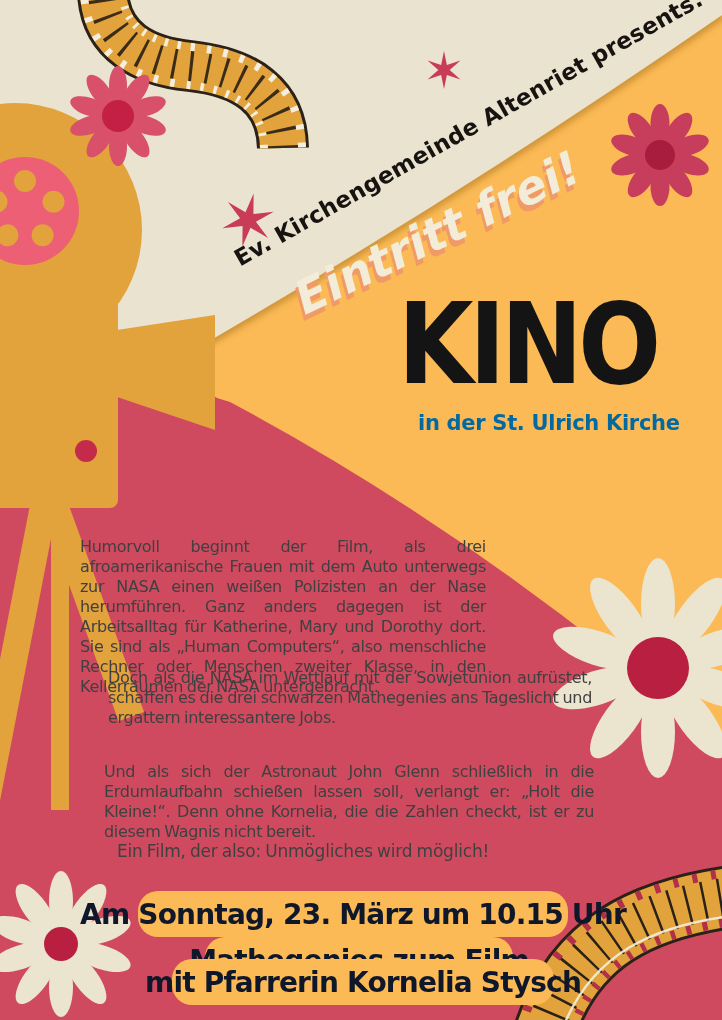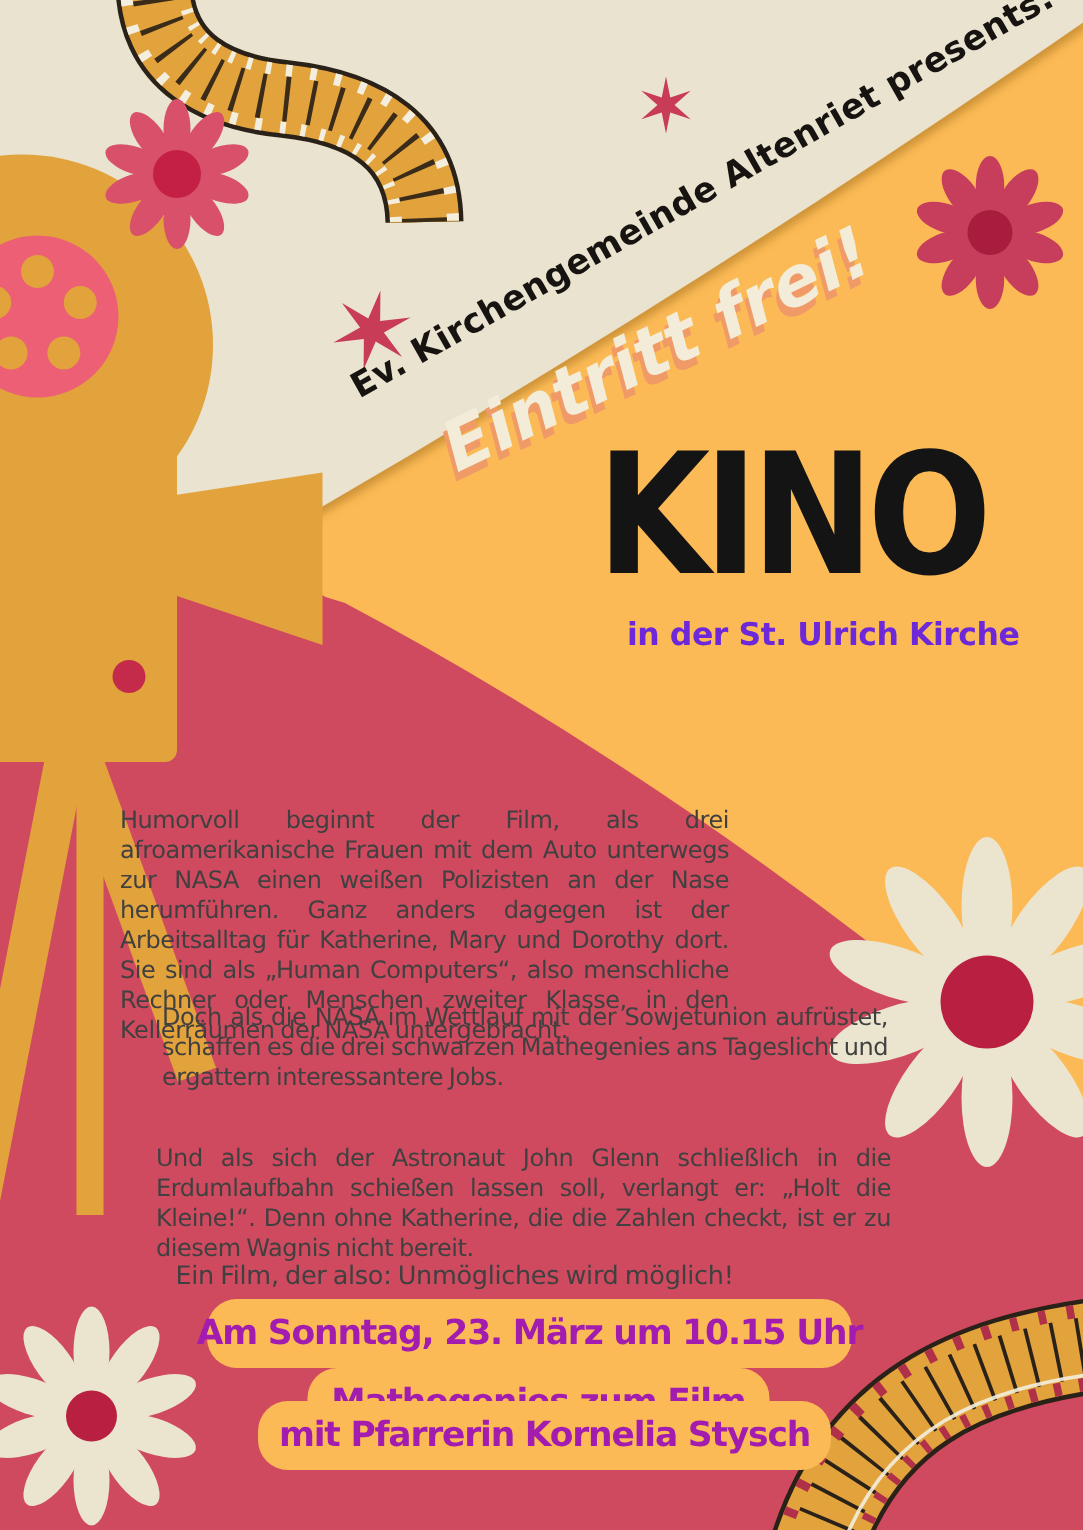--- a/index.html
+++ b/index.html
@@ -13,31 +13,31 @@
     font-size:23px;font-weight:bold;color:#171310;letter-spacing:.2px;
     transform:rotate(-29.5deg);transform-origin:0 100%;}
   .script{left:310px;top:270px;height:56px;line-height:56px;white-space:nowrap;
     font-size:46px;font-style:italic;font-weight:bold;color:#f2ecd8;
     text-shadow:-4px 5px 0 #f09a68;
     transform:rotate(-26deg);transform-origin:0 100%;}
   .kino{left:398px;top:288px;font-size:112px;line-height:1;font-weight:bold;
     color:#141414;letter-spacing:-5px;transform:scaleX(.87);transform-origin:0 0;
     white-space:nowrap;}
   .venue{left:418px;top:408px;font-size:21px;line-height:30px;font-weight:bold;
-    color:#6d28d9;letter-spacing:-.3px;}
+    color:#0369a1;letter-spacing:-.3px;}
   .body-copy{color:#404040;font-weight:normal;font-size:16px;line-height:20px;
     text-align:justify;letter-spacing:-.3px;word-spacing:-1px;}
   .p1{left:80px;top:537px;width:406px;}
   .p2{left:108px;top:668px;width:484px;}
   .p3{left:104px;top:762px;width:490px;}
   .hl{left:117px;top:841px;font-size:17px;white-space:nowrap;text-align:left;
       letter-spacing:-.2px;}
   .box{z-index:2;background:#fbba55;border-radius:20px;display:flex;
-    align-items:center;justify-content:center;color:#a21caf;font-weight:bold;
-    font-size:23px;letter-spacing:-.8px;white-space:nowrap;}
+    align-items:center;justify-content:center;color:#0f172a;font-weight:bold;
+    font-size:28px;letter-spacing:-.8px;white-space:nowrap;margin-top:25px;}
   .box1{left:138px;top:866px;width:430px;height:46px;}
   .box2{left:205px;top:912px;width:308px;height:46px;}
   .box3{left:172px;top:934px;width:382px;height:46px;}
 </style>
 </head>
 <body>
 
 <svg id="artwork" width="722" height="1020" viewBox="0 0 722 1020">
   <defs>
     <ellipse id="petalS" cx="0" cy="-30" rx="9" ry="20"></ellipse>
@@ -160,19 +160,19 @@
 <div class="txt kino">KINO</div>
 
 <div class="txt venue">
   <div>in der St. Ulrich Kirche</div>
 </div>
 
 <div class="txt body-copy p1">Humorvoll beginnt der Film, als drei afroamerikanische Frauen mit dem Auto unterwegs zur NASA einen weißen Polizisten an der Nase herumführen. Ganz anders dagegen ist der Arbeitsalltag für Katherine, Mary und Dorothy dort. Sie sind als „Human Computers“, also menschliche Rechner oder Menschen zweiter Klasse, in den Kellerräumen der NASA untergebracht.</div>
 
 <div class="txt body-copy p2">Doch als die NASA im Wettlauf mit der Sowjetunion aufrüstet, schaffen es die drei schwarzen Mathegenies ans Tageslicht und ergattern interessantere Jobs.</div>
 
-<div class="txt body-copy p3">Und als sich der Astronaut John Glenn schließlich in die Erdumlaufbahn schießen lassen soll, verlangt er: „Holt die Kleine!“. Denn ohne Katherine, die die Zahlen checkt, ist er zu diesem Wagnis nicht bereit.</div>
+<div class="txt body-copy p3">Und als sich der Astronaut John Glenn schließlich in die Erdumlaufbahn schießen lassen soll, verlangt er: „Holt die Kleine!“. Denn ohne Kornelia, die die Zahlen checkt, ist er zu diesem Wagnis nicht bereit.</div>
 
 <div class="txt body-copy hl">Ein Film, der also: Unmögliches wird möglich!</div>
 
 <div class="abs box box1">Am Sonntag, 23. März um 10.15 Uhr</div>
 <div class="abs box box2">Mathegenies zum Film</div>
 <div class="abs box box3">mit Pfarrerin Kornelia Stysch</div>
 
 </body></html>

